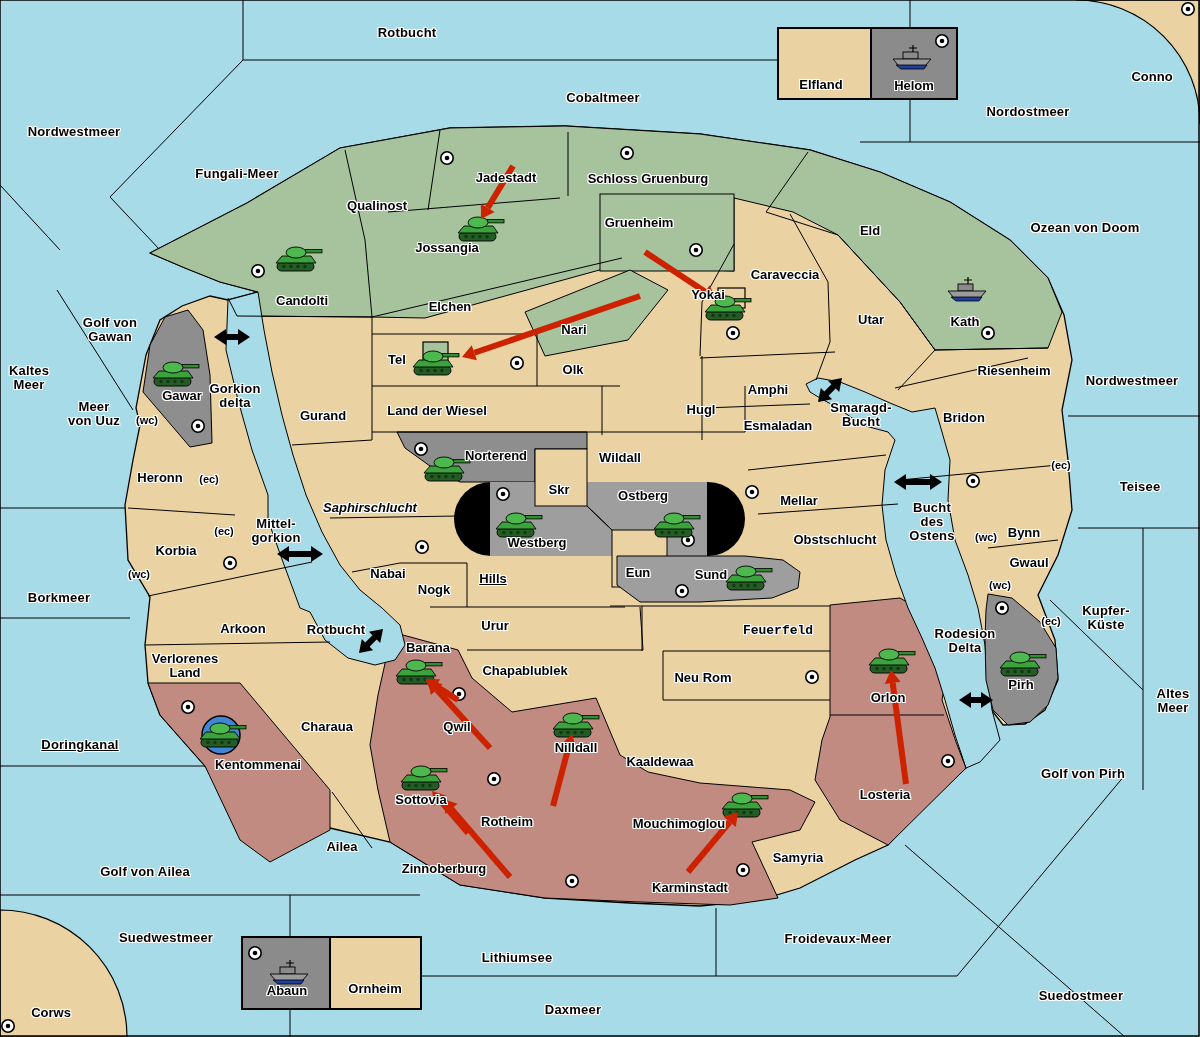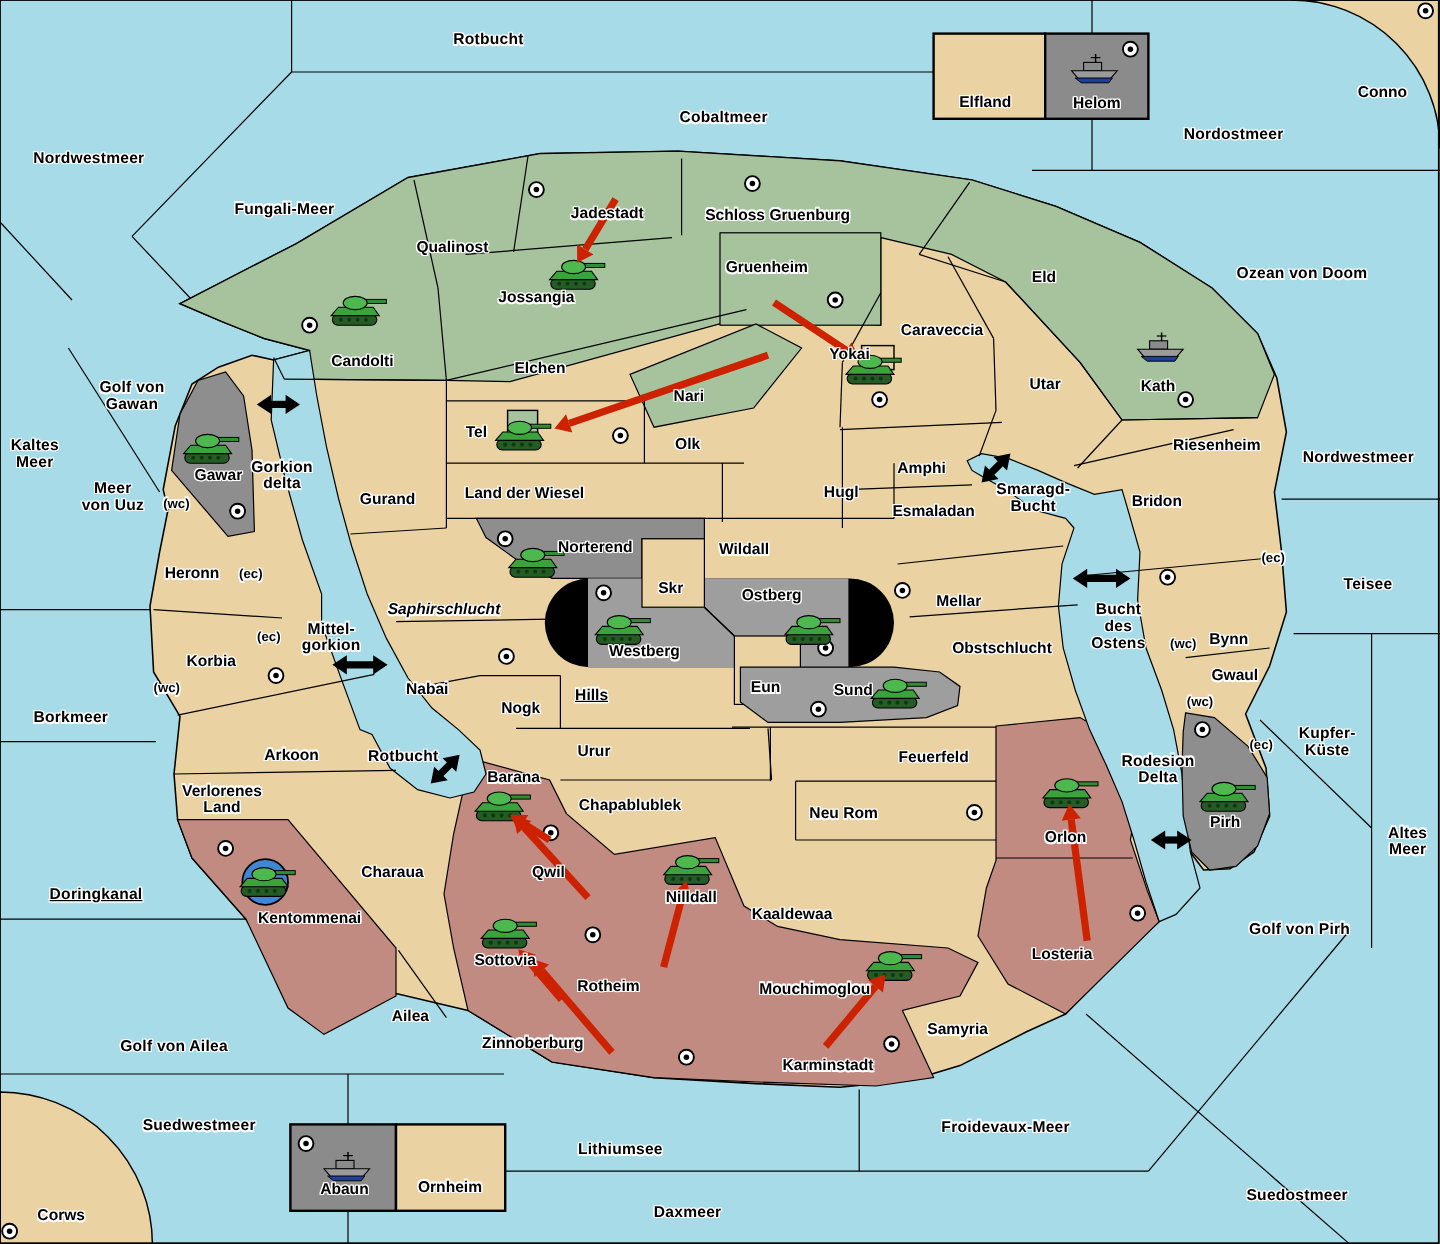--- a/index.html
+++ b/index.html
@@ -561,25 +561,25 @@
       <div class="lbl land" style="left: 537px; top: 543px;">Westberg</div>
       <div class="lbl land" style="left: 643px; top: 496px;">Ostberg</div>
       <div class="lbl land" style="left: 638px; top: 573px;">Eun</div>
       <div class="lbl land" style="left: 711px; top: 575px;">Sund</div>
       <div class="lbl land" style="left: 788px; top: 501px; padding-left: 22px;">Mellar</div>
       <div class="lbl land" style="left: 835px; top: 540px;">Obstschlucht</div>
       <div class="lbl land" style="left: 493px; top: 579px; text-decoration: underline;">Hills</div>
       <div class="lbl land" style="left: 434px; top: 590px;">Nogk</div>
       <div class="lbl land" style="left: 495px; top: 626px;">Urur</div>
       <div class="lbl land" style="left: 525px; top: 671px;">Chapablublek</div>
-      <div class="lbl land" style="left: 778px; top: 631px;">Feuerfeld</div>
+      <div class="lbl land" style="left: 778px; top: 631px; font-family: Liberation Mono, monospace;">Feuerfeld</div>
       <div class="lbl land" style="left: 703px; top: 678px;">Neu Rom</div>
       <div class="lbl land" style="left: 660px; top: 762px;">Kaaldewaa</div>
       <div class="lbl land" style="left: 370px; top: 508px; font-style: italic;">Saphirschlucht</div>
-      <div class="lbl land" style="left: 356px; top: 574px;">Nabai</div>
+      <div class="lbl land" style="left: 388px; top: 574px;">Nabai</div>
       <div class="lbl land" style="left: 160px; top: 478px;">Heronn</div>
       <div class="lbl land" style="left: 176px; top: 551px;">Korbia</div>
       <div class="lbl land" style="left: 243px; top: 629px;">Arkoon</div>
       <div class="lbl land" style="left: 185px; top: 666px;">Verlorenes
 Land</div>
       <div class="lbl land" style="left: 327px; top: 727px;">Charaua</div>
       <div class="lbl land" style="left: 342px; top: 847px;">Ailea</div>
       <div class="lbl land" style="left: 182px; top: 396px;">Gawar</div>
       <div class="lbl land" style="left: 1024px; top: 533px;">Bynn</div>
       <div class="lbl land" style="left: 1029px; top: 563px;">Gwaul</div>

